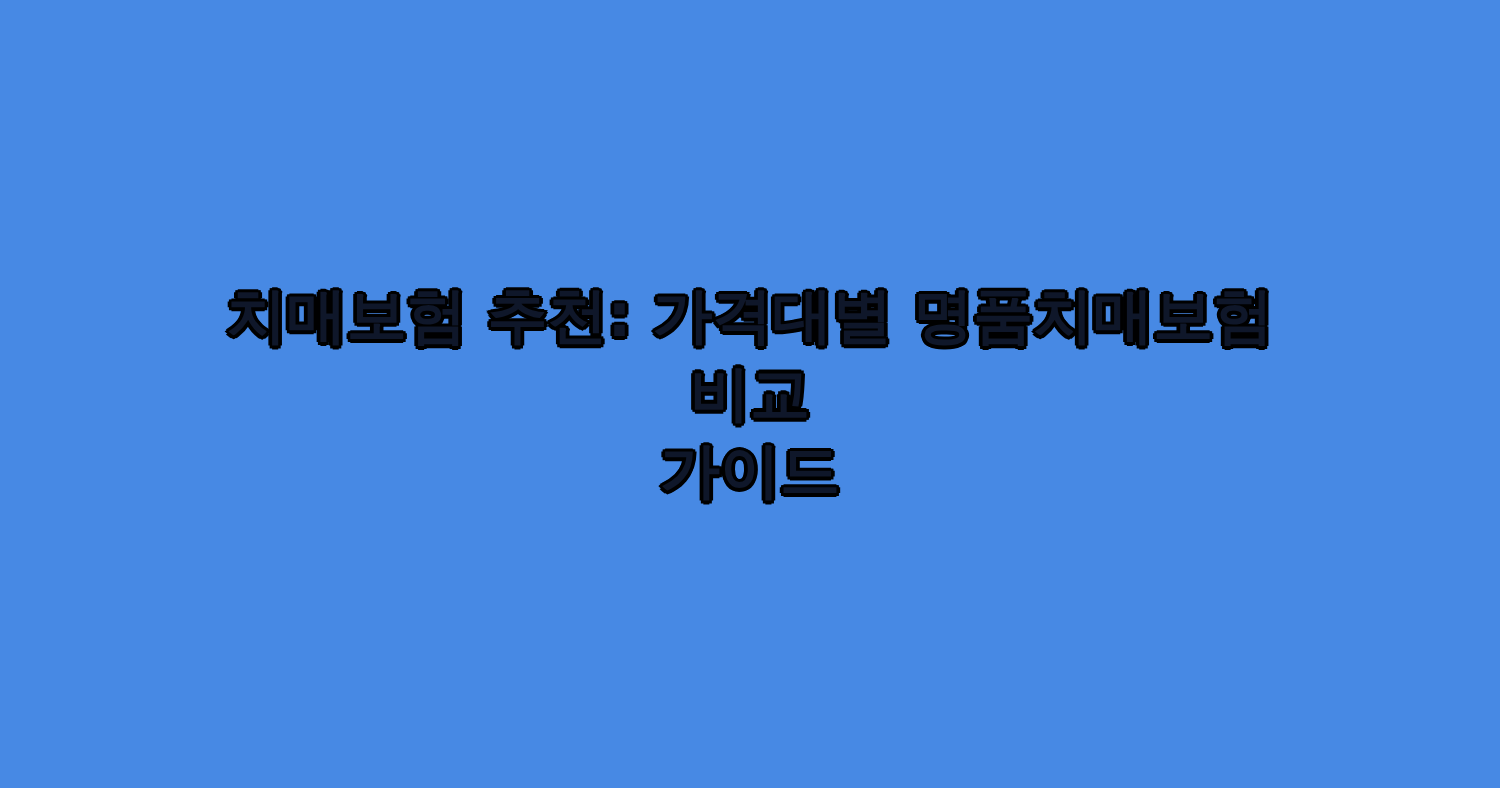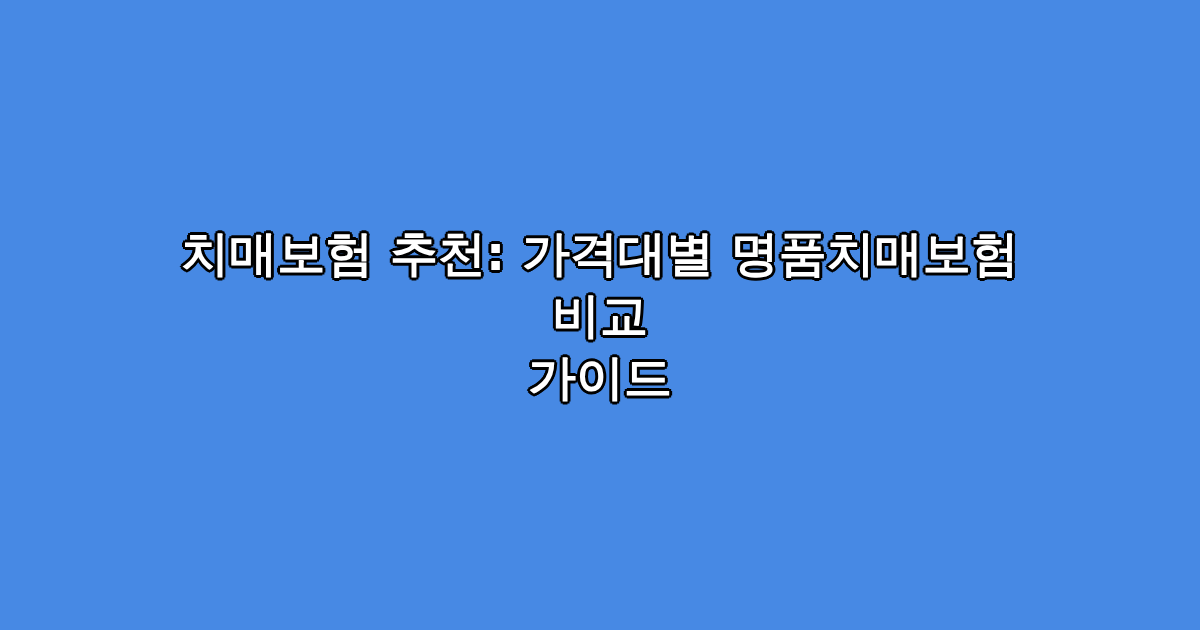--- a/index.html
+++ b/index.html
@@ -45,17 +45,17 @@
        2px 2px 0 #000, -2px 2px 0 #000,
        2px -2px 0 #000, -2px -2px 0 #000;
   }
 </style>
 </head>
 <body>
 
 <div id="card" style="background: rgb(71, 137, 228);">
 
   <div id="title-block">
-    <h1 id="title-text" style="color: #ffffff; -webkit-text-stroke-color: rgb(0, 0, 0);">치매보험 추천: 가격대별 명품치매보험 비교
+    <h1 id="title-text" style="color: #0f172a; -webkit-text-stroke-color: rgb(0, 0, 0);">치매보험 추천: 가격대별 명품치매보험 비교
 가이드</h1>
   </div>
 
 </div>
 
 </body></html>

